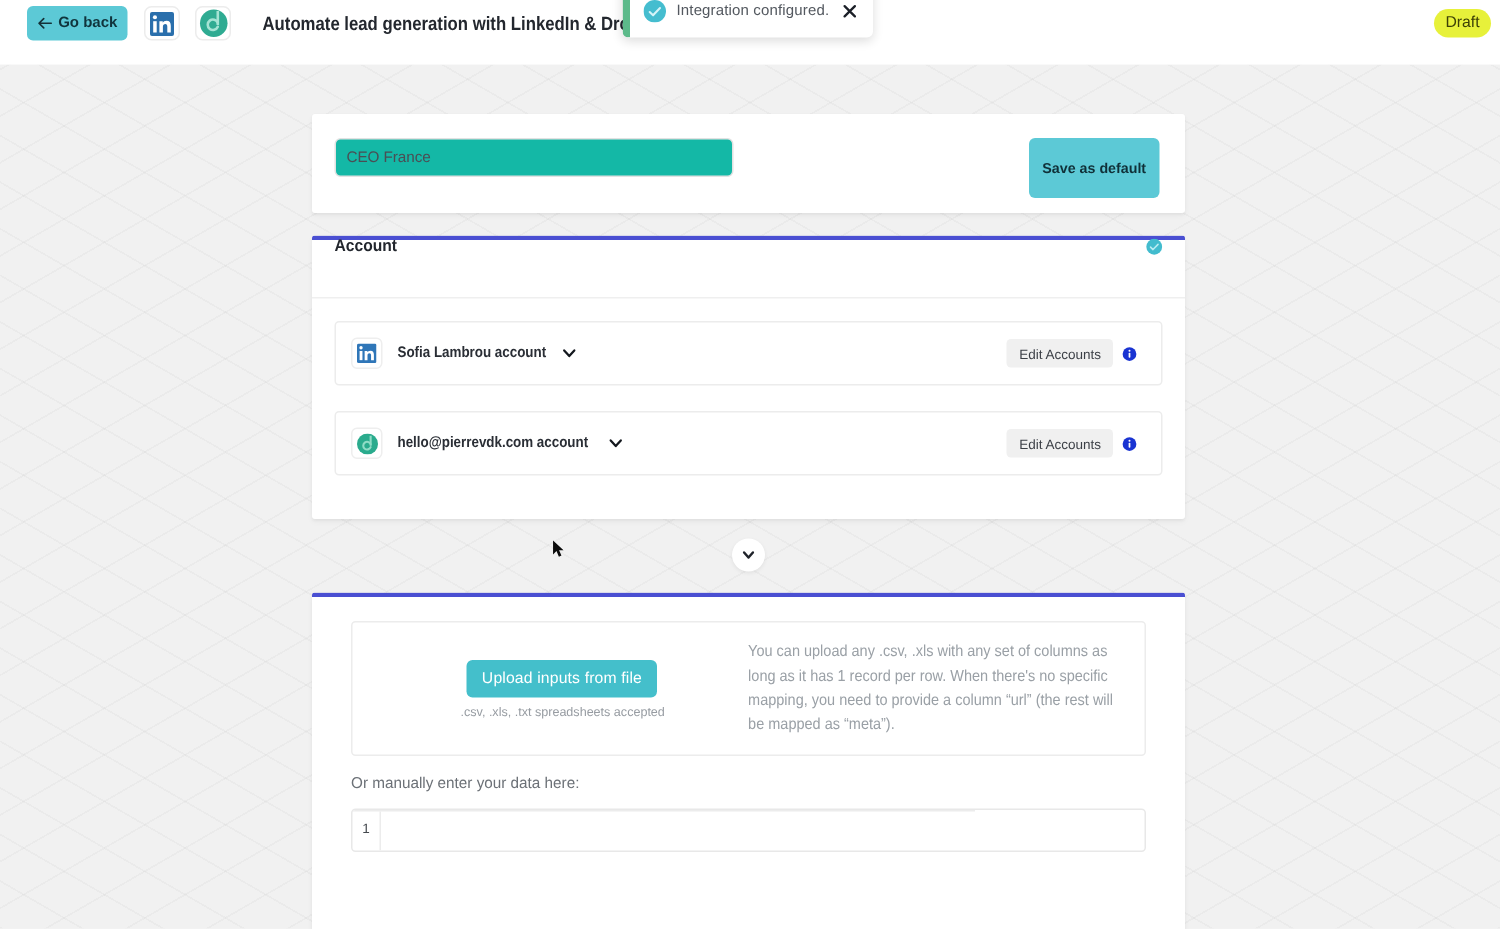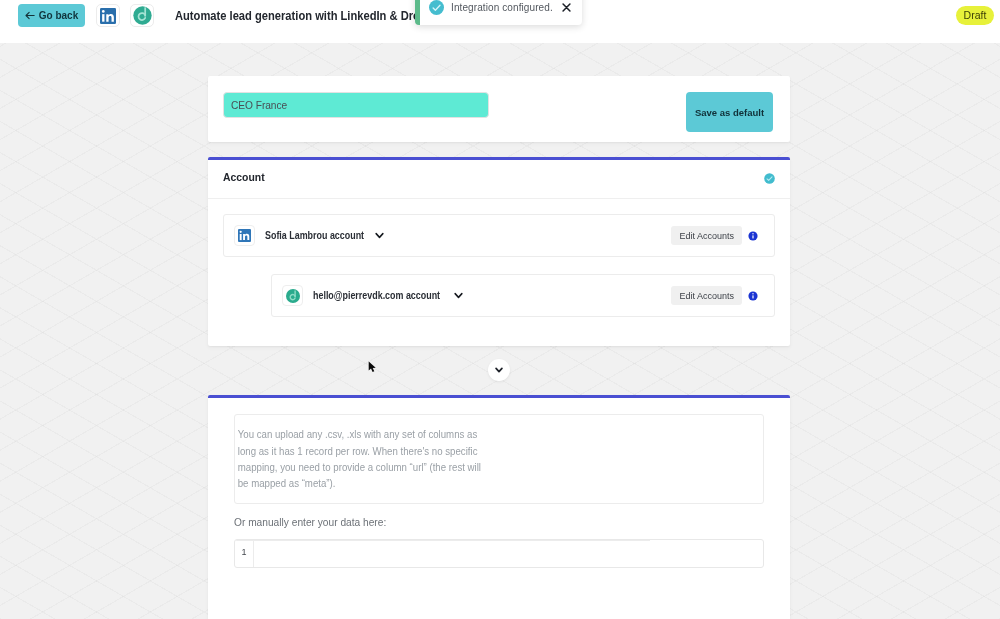--- a/index.html
+++ b/index.html
@@ -67,52 +67,52 @@
   .toast .t-close { display:flex; align-items:center; padding-right:11px; cursor:pointer; }
 
   
   .card {
     position:absolute; left:208px; width:582px;
     background:#fff; border-radius:2px;
     box-shadow:0 1px 2px rgba(0,0,0,0.045), 0 2px 5px rgba(0,0,0,0.035);
   }
   .card.accent { border-top:3px solid #4a4fd2; }
   .card-head {
-    height:39px; display:flex; align-items:center;
+    height:39px; display:flex; 
     padding:0 15px; border-bottom:1px solid #efefef;
   }
   .card-head .spacer { flex:1; }
   .card-title { font-size:11.2px; font-weight:bold; color:#22262d;
                 display:inline-block; transform:scaleX(0.93) translateY(-2px); transform-origin:left center; }
   .spacer { flex:1; }
 
   
   #name-card { top:76px; height:66px; }
   .name-input {
     position:absolute; left:15px; top:16px; width:266px; height:26px;
     border:1px solid #e2e2e2; border-radius:4px; padding:0 7px;
     font-size:10.2px; color:#4a4e54; font-family:"Liberation Sans", sans-serif;
-    background:#5eead4; letter-spacing:-0.05px;
+    background:#14b8a6; letter-spacing:-0.05px;
   }
   .save-default {
     position:absolute; left:478px; top:16px; width:87px; height:40px;
     background:#5cc9d6; color:#103038; border:none; border-radius:4px;
     font-size:9.5px; font-weight:bold; cursor:pointer;
     font-family:"Liberation Sans", sans-serif;
   }
 
   
   #account-card { top:157px; height:189px; }
   .acct-body { padding:15px 15px; }
   .acct-row {
     height:43px; border:1px solid #ececec; border-radius:3px;
     display:flex; align-items:center; padding:0 16px 0 10px; margin-bottom:17px;
     background:#fff;
   }
-  .acct-row:last-child { margin-bottom:0;margin-left:48px; }
+  .acct-row:last-child { margin-bottom:0; }
   .acct-ico {
     width:21px; height:21px; border:1px solid #eee; border-radius:4px;
     display:flex; align-items:center; justify-content:center; background:#fff;
   }
   .acct-name { font-size:10.2px; font-weight:bold; color:#2a2e35; margin-left:10px;
                display:inline-block; transform:scaleX(0.875); transform-origin:left center;
                white-space:nowrap; overflow:visible; }
   .acct-name.w1 { width:99px; }
   .acct-name.w2 { width:130px; }
   .chev { margin-left:11px; color:#222; display:flex; align-items:center; }
@@ -279,20 +279,24 @@
 
 <div class="collapse-btn">
   <svg width="8" height="6" viewBox="0 0 12 9">
       <path d="M1.6 2.0L6 7.0l4.4-5.0" fill="none" stroke="#1f232a" stroke-width="2.5" stroke-linecap="round" stroke-linejoin="round"></path>
     </svg>
 </div>
 
 <div class="card accent" id="inputs-card">
   <div class="inputs-body">
     <div class="upload-box">
+      <div class="upload-left">
+        <button class="upload-btn">Upload inputs from file</button>
+        <div class="upload-hint">.csv, .xls, .txt spreadsheets accepted</div>
+      </div>
       <div class="upload-right">
         <div class="ur-line">You can upload any .csv, .xls with any set of columns as</div>
         <div class="ur-line">long as it has 1 record per row. When there's no specific</div>
         <div class="ur-line">mapping, you need to provide a column “url” (the rest will</div>
         <div class="ur-line">be mapped as “meta”).</div>
       </div>
     </div>
     <div class="manual-label">Or manually enter your data here:</div>
     <div class="data-table">
       <div class="dt-divider"></div>

